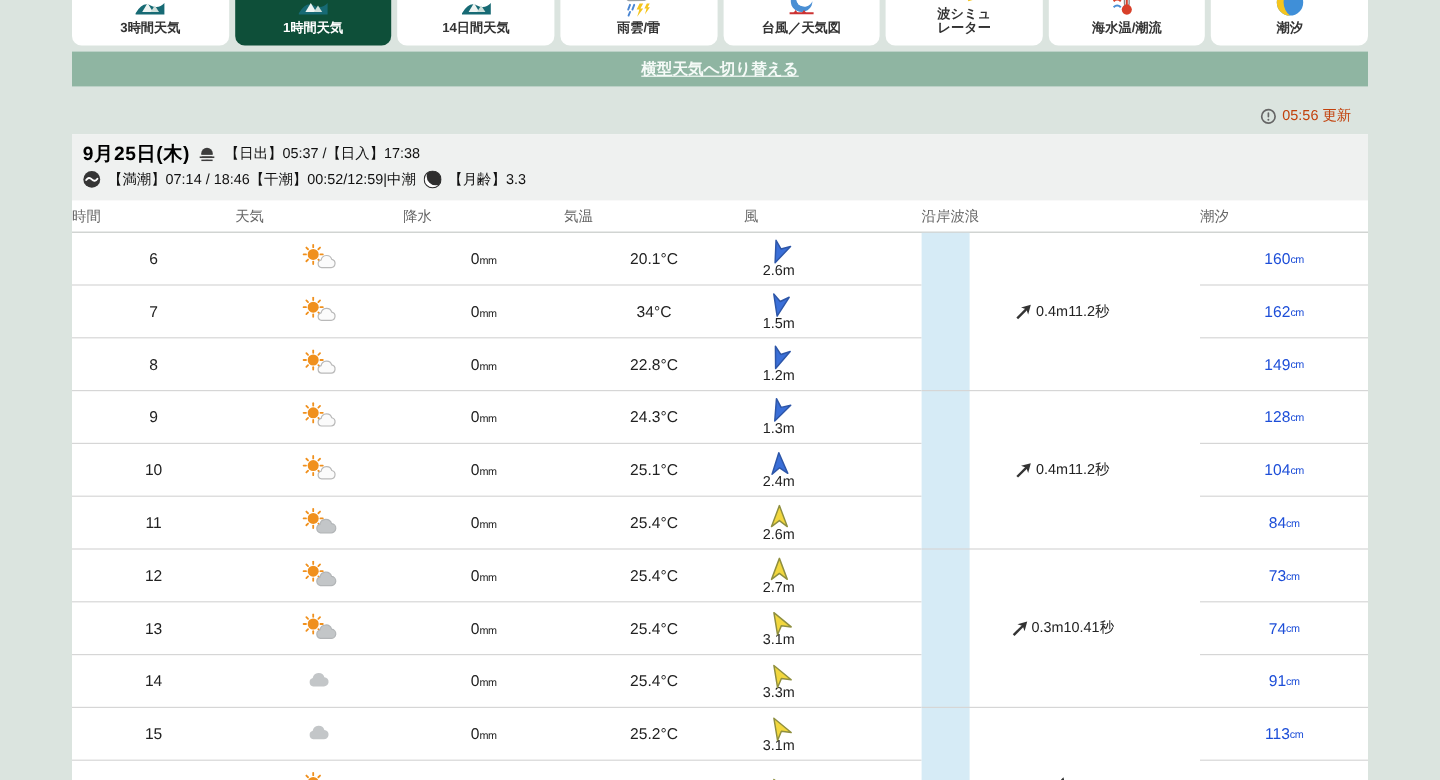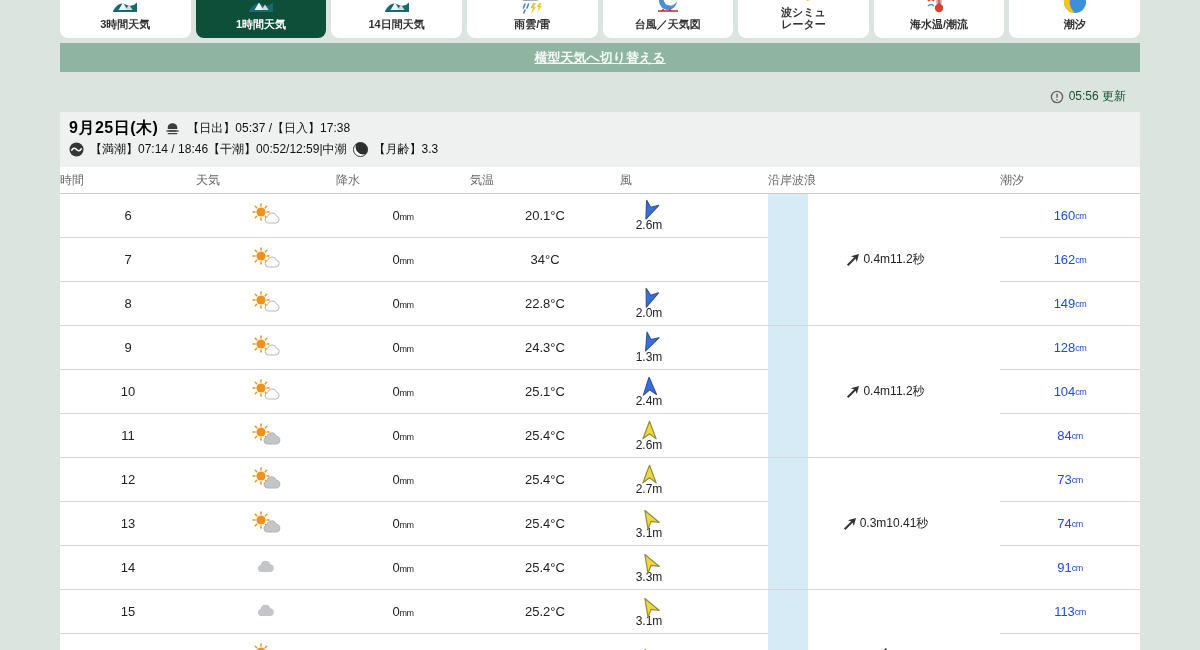--- a/index.html
+++ b/index.html
@@ -17,21 +17,21 @@
   .tab .lbl{font-size:11px;font-weight:bold;color:#333;text-align:right;
             white-space:pre-line;line-height:1.15}
   .tab.selected .lbl{color:#fff}
   .tab .ticon{width:26px;height:26px;margin-bottom:3px;flex:0 0 auto}
   
   .banner{position:absolute;left:60px;top:43px;width:1080px;height:29px;background:#8fb5a2;
           display:flex;align-items:center;justify-content:center}
   .banner a{color:#f5faf7;font-size:13px;font-weight:bold;text-decoration:underline;cursor:pointer}
   
   .updated{position:absolute;left:60px;top:88px;width:1066px;display:flex;
-           justify-content:flex-end;align-items:center;gap:5px;font-size:12px;color:#14532d}
+           justify-content:flex-end;align-items:center;gap:5px;font-size:12px;color:#c2410c}
   
   .card{position:absolute;left:60px;top:112px;width:1080px;height:600px;background:#fff}
   .datehead{background:#eff1f0;height:55px;box-sizing:border-box;padding:6px 0 0 9px}
   .dh-line{display:flex;align-items:center;gap:6px;font-size:12px;color:#111}
   .dh-line + .dh-line{margin-top:2px}
   .dh-date{font-size:16px;font-weight:bold;color:#000;letter-spacing:.5px}
   .dh-ic{flex:0 0 auto;display:inline-flex}
   .thead{display:flex;height:26px;align-items:center;border-bottom:1px solid #c6cac8}
   .thead div{font-size:12px;color:#666;box-sizing:border-box}
   .rows{position:relative}
@@ -268,20 +268,28 @@
                   <line x1="14.3" y1="13.3" x2="15.7" y2="14.7"></line>
                   <line x1="4.3" y1="14.7" x2="5.7" y2="13.3"></line>
                   <line x1="14.3" y1="4.7" x2="15.7" y2="3.3"></line>
                 </g>
               </g>
               <path d="M17 20 a3.2 3.2 0 0 1-0.4-6.3 a4.6 4.6 0 0 1 8.9-0.6 a3.5 3.5 0 0 1-0.6 6.9 z" fill="#fbfbfb" stroke="#b9b9b9" stroke-width="1"></path>
             </svg></span>
         </div>
         <div class="c rain">0<span class="unit">mm</span></div>
         <div class="c temp">34°C</div>
+        <div class="c windc">
+          <div class="windbox">
+            <svg width="21" height="21" viewBox="0 0 24 24" style="transform:rotate(192deg)">
+              <polygon points="12,1.5 19.5,21.5 12,15.8 4.5,21.5" fill="#3a6fd8" stroke="#2d56a8" stroke-width="1.4" stroke-linejoin="round"></polygon>
+            </svg>
+            <span class="spd">1.5m</span>
+          </div>
+        </div>
       </div>
       <div class="row">
         <div class="c hour">8</div>
         <div class="c wx">
           <span><svg width="30" height="23" viewBox="0 0 30 23">
               <g>
                 <circle cx="10" cy="9" r="4.6" fill="#f0901d"></circle>
                 <g stroke="#f0901d" stroke-width="1.5" stroke-linecap="round">
                   <line x1="10" y1="1" x2="10" y2="3"></line>
                   <line x1="10" y1="15" x2="10" y2="17"></line>
@@ -296,21 +304,21 @@
               <path d="M17 20 a3.2 3.2 0 0 1-0.4-6.3 a4.6 4.6 0 0 1 8.9-0.6 a3.5 3.5 0 0 1-0.6 6.9 z" fill="#fbfbfb" stroke="#b9b9b9" stroke-width="1"></path>
             </svg></span>
         </div>
         <div class="c rain">0<span class="unit">mm</span></div>
         <div class="c temp">22.8°C</div>
         <div class="c windc">
           <div class="windbox">
             <svg width="21" height="21" viewBox="0 0 24 24" style="transform:rotate(200deg)">
               <polygon points="12,1.5 19.5,21.5 12,15.8 4.5,21.5" fill="#3a6fd8" stroke="#2d56a8" stroke-width="1.4" stroke-linejoin="round"></polygon>
             </svg>
-            <span class="spd">2.0m</span>
+            <span class="spd">1.2m</span>
           </div>
         </div>
       </div>
       <div class="row">
         <div class="c hour">9</div>
         <div class="c wx">
           <span><svg width="30" height="23" viewBox="0 0 30 23">
               <g>
                 <circle cx="10" cy="9" r="4.6" fill="#f0901d"></circle>
                 <g stroke="#f0901d" stroke-width="1.5" stroke-linecap="round">

